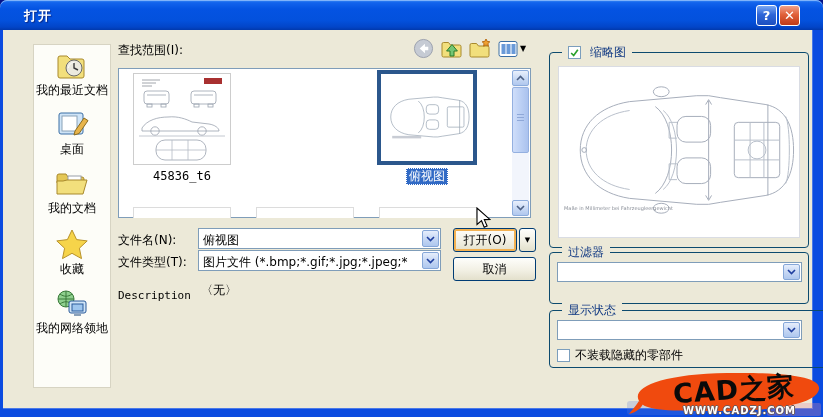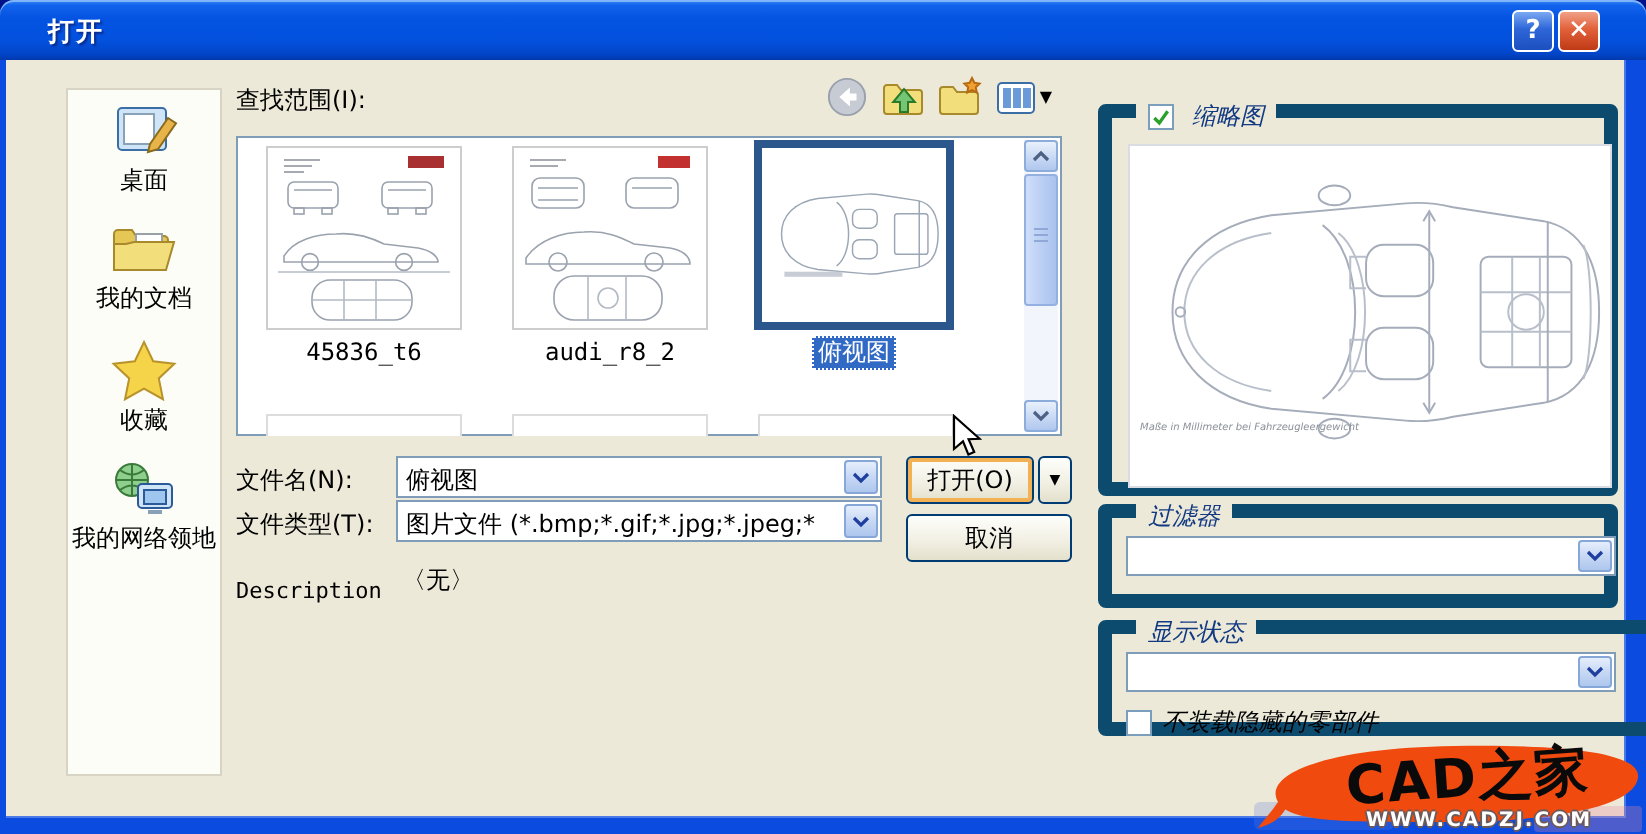--- a/index.html
+++ b/index.html
@@ -61,21 +61,21 @@
   .fname-c{left:195px;top:198px;width:243px;height:21px;}
   .ftype-c{left:195px;top:220px;width:243px;height:21px;}
   .desc-label{font-family:"DejaVu Sans Mono","Liberation Mono",monospace;font-size:11px;}
   .btn{position:absolute;border:1px solid #003c74;border-radius:3px;text-align:center;cursor:pointer;
     background:linear-gradient(180deg,#fefefb 0%,#f2f0e4 55%,#e3e0cc 100%);font-size:12px;}
   .btn-open{left:450px;top:198px;width:64px;height:24px;line-height:22px;
     box-shadow:inset 0 0 0 2px #f2b152;}
   .btn-drop{left:516px;top:198px;width:17px;height:24px;line-height:22px;font-size:7px;}
   .btn-cancel{left:450px;top:227px;width:83px;height:24px;line-height:22px;}
   
-  .group{position:absolute;border:7px solid #0c4a6e;border-radius:4px;font-style:italic;}
+  .group{position:absolute;border:1px solid #0c4a6e;border-radius:4px;}
   .g1{left:546px;top:22px;width:260px;height:196px;}
   .g2{left:546px;top:222px;width:260px;height:52px;}
   .g3{left:546px;top:280px;width:300px;height:58px;text-align:center;}
   .legend{position:absolute;top:-9px;left:12px;background:#ece9d8;padding:0 6px;color:#123a83;display:flex;align-items:center;gap:9px;}
   .xcheck{width:13px;height:13px;background:#fff;border:1px solid #7b9ebd;display:inline-flex;align-items:center;justify-content:center;cursor:pointer;flex:0 0 auto;}
   .preview{position:absolute;left:8px;top:13px;width:242px;height:172px;background:#fff;border:1px solid #d9dce3;}
   .pv-cap{position:absolute;left:5px;bottom:26px;font-size:5px;color:#8a8f98;line-height:6px;}
   .incombo{position:absolute;left:7px;top:9px;width:245px;height:20px;}
   .hidrow{position:absolute;left:7px;top:36px;display:flex;align-items:center;gap:5px;}
   
@@ -99,20 +99,31 @@
 
   <div class="titlebar">
     <span class="titletext">打开</span>
     <div class="tb-btn tb-help"><span>?</span></div>
     <div class="tb-btn tb-close"><span>✕</span></div>
   </div>
 
   <div class="frame">
 
     <div class="places">
+      <div class="place">
+        <span>
+          <svg class="centered-svg" width="34" height="30" viewBox="0 0 34 30">
+            <path d="M3,8 L3,25 a2,2 0 0 0 2,2 h22 a2,2 0 0 0 2,-2 L29,10 a2,2 0 0 0 -2,-2 H15 l-3,-3 H5 a2,2 0 0 0 -2,2 Z" fill="#f2df7c" stroke="#a8892c"></path>
+            <circle cx="19" cy="17" r="8" fill="#eceadf" stroke="#6a6a6a"></circle>
+            <path d="M19,12 V17 L23,19" stroke="#3a3a3a" fill="none" stroke-width="1.4"></path>
+            <path d="M13.5,17 a5.5,5.5 0 0 1 5.5,-5.5" stroke="#fff" fill="none" opacity=".8"></path>
+          </svg>
+        </span>
+        <span class="plabel">我的最近文档</span>
+      </div>
       <div class="place">
         <span>
           <svg class="centered-svg" width="34" height="30" viewBox="0 0 34 30">
             <rect x="4" y="3" width="24" height="21" rx="2" fill="#cfe4f7" stroke="#3a6ea5"></rect>
             <rect x="7" y="6" width="15" height="15" fill="#fff" stroke="#8aa2b8"></rect>
             <path d="M20,21 L29,8 l4,2.6 -9,13 -5,1.4 z" fill="#e8b44a" stroke="#8a6b1e"></path>
           </svg>
         </span>
         <span class="plabel">桌面</span>
       </div>
@@ -195,41 +206,20 @@
               <path d="M8,54 C13,46 24,43 34,43 C44,42 52,45 58,48 L75,50 C81,51 85,54 85,57 L8,57 Z"></path>
               <circle cx="21" cy="57" r="4.2"></circle>
                 <circle cx="68" cy="57" r="4.2"></circle>
               <path d="M5,62 h86" stroke="#b4bac4"></path>
               <rect x="22" y="66" width="50" height="20" rx="9"></rect>
               <path d="M38,66 v20 M54,66 v20 M22,76 h50" stroke="#b4bac4"></path>
             </g>
           </svg>
         </span>
         <span class="name">45836_t6</span>
-      </div>
-      <div class="thumb t2">
-        <span class="pic">
-          <svg width="96" height="90" viewBox="0 0 96 90">
-            <g stroke="#9aa2ae" stroke-width=".8" fill="none">
-              <path d="M8,6 h18 M8,9 h14" stroke="#8a9098"></path>
-              <rect x="72" y="4" width="16" height="6" fill="#c23030" stroke="none"></rect>
-              <rect x="9" y="15" width="26" height="15" rx="4"></rect>
-                <path d="M12,20 h20 M12,26 h20"></path>
-              <rect x="56" y="15" width="26" height="15" rx="4"></rect>
-                <path d="M59,20 h20"></path>
-              <path d="M6,55 C12,46 24,42 35,42 C46,41 54,45 60,48 L78,50 C84,51 88,54 88,58 L6,58 Z"></path>
-              <circle cx="22" cy="57" r="4.5"></circle>
-                <circle cx="70" cy="57" r="4.5"></circle>
-              <rect x="20" y="64" width="54" height="22" rx="10"></rect>
-              <path d="M37,64 v22 M56,64 v22" stroke="#b4bac4"></path>
-              <circle cx="47" cy="75" r="5" stroke="#b4bac4"></circle>
-            </g>
-          </svg>
-        </span>
-        <span class="name">audi_r8_2</span>
       </div>
       <div class="thumb t3">
         <span class="pic">
           <svg width="92" height="87" viewBox="0 0 240 160" style="margin:14px auto 0 auto;width:88px;height:58px;">
             <g stroke="#9aa6b4" stroke-width="2" fill="none">
               <path d="M20,80 C20,55 38,36 70,31 L138,25 Q150,24 162,27 L208,34 C228,38 236,56 236,80 C236,104 228,122 208,126 L162,133 Q150,136 138,135 L70,129 C38,124 20,105 20,80 Z"></path>
               <path d="M96,36 C118,52 118,108 96,124"></path>
               <rect x="118" y="46" width="34" height="26" rx="9"></rect>
                 <rect x="118" y="88" width="34" height="26" rx="9"></rect>
               <rect x="176" y="52" width="46" height="56" rx="4"></rect>

